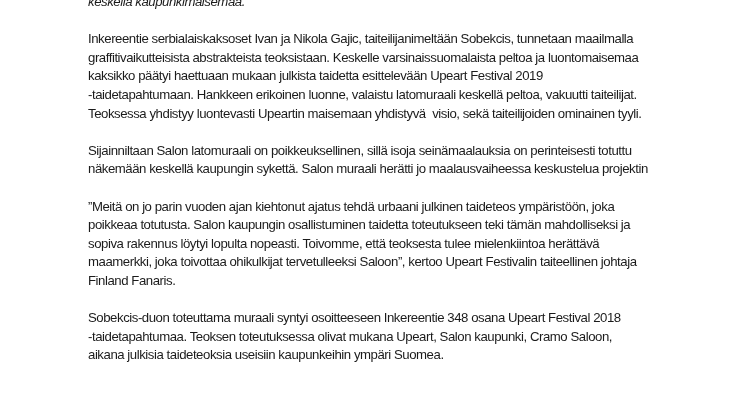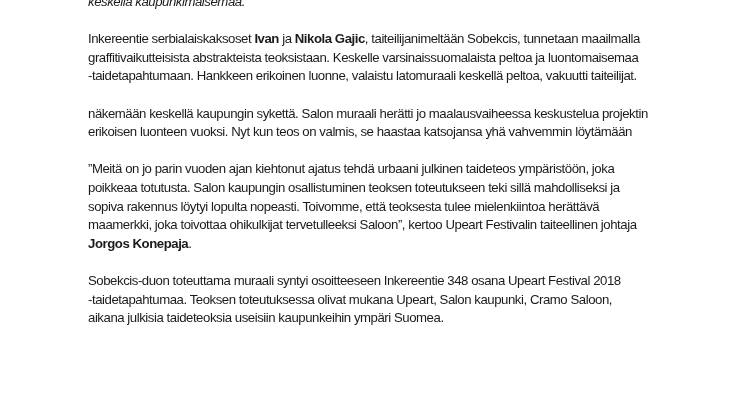--- a/index.html
+++ b/index.html
@@ -23,43 +23,45 @@
   }
   .paragraph { margin: 0; padding: 0; }
   .paragraph + .paragraph { margin-top: 18.6px; }
   .paragraph.italic { font-style: italic; }
   .text-line {
     display: block;
     height: 18.6px;
     line-height: 18.6px;
     white-space: pre; 
   }
-  .run-bold { font-weight: 700; }
+  .run-bold { font-weight: 400; }
 </style>
 </head>
 <body style="background: rgb(255, 255, 255); color: rgb(27, 27, 27);">
 
 <div class="doc-body">
     <div class="paragraph italic">
       <span class="text-line"><span class="">keskellä kaupunkimaisemaa.</span></span>
     </div>
     <div class="paragraph">
       <span class="text-line"><span class="">Inkereentie serbialaiskaksoset </span><span class="run-bold ">Ivan</span><span class=""> ja </span><span class="run-bold ">Nikola Gajic</span><span class="">, taiteilijanimeltään Sobekcis, tunnetaan maailmalla</span></span>
       <span class="text-line"><span class="">graffitivaikutteisista abstrakteista teoksistaan. Keskelle varsinaissuomalaista peltoa ja luontomaisemaa</span></span>
+      <span class="text-line"><span class="">kaksikko päätyi haettuaan mukaan julkista taidetta esittelevään Upeart Festival 2019</span></span>
       <span class="text-line"><span class="">-taidetapahtumaan. Hankkeen erikoinen luonne, valaistu latomuraali keskellä peltoa, vakuutti taiteilijat.</span></span>
+      <span class="text-line"><span class="">Teoksessa yhdistyy luontevasti Upeartin maisemaan yhdistyvä  visio, sekä taiteilijoiden ominainen tyyli.</span></span>
     </div>
     <div class="paragraph">
+      <span class="text-line"><span class="">Sijainniltaan Salon latomuraali on poikkeuksellinen, sillä isoja seinämaalauksia on perinteisesti totuttu</span></span>
       <span class="text-line"><span class="">näkemään keskellä kaupungin sykettä. Salon muraali herätti jo maalausvaiheessa keskustelua projektin</span></span>
-      <span class="text-line"><span class="">erikoisen luonteen vuoksi. Nyt kun teos on valmis, se haastaa katsojansa yhä vahvemmin löytämään</span></span>
     </div>
     <div class="paragraph">
       <span class="text-line"><span class="">”Meitä on jo parin vuoden ajan kiehtonut ajatus tehdä urbaani julkinen taideteos ympäristöön, joka</span></span>
-      <span class="text-line"><span class="">poikkeaa totutusta. Salon kaupungin osallistuminen teoksen toteutukseen teki sillä mahdolliseksi ja</span></span>
+      <span class="text-line"><span class="">poikkeaa totutusta. Salon kaupungin osallistuminen taidetta toteutukseen teki tämän mahdolliseksi ja</span></span>
       <span class="text-line"><span class="">sopiva rakennus löytyi lopulta nopeasti. Toivomme, että teoksesta tulee mielenkiintoa herättävä</span></span>
       <span class="text-line"><span class="">maamerkki, joka toivottaa ohikulkijat tervetulleeksi Saloon”, kertoo Upeart Festivalin taiteellinen johtaja</span></span>
-      <span class="text-line"><span class="run-bold ">Jorgos Konepaja</span><span class="">.</span></span>
+      <span class="text-line"><span class="run-bold ">Finland Fanaris</span><span class="">.</span></span>
     </div>
     <div class="paragraph">
       <span class="text-line"><span class="">Sobekcis-duon toteuttama muraali syntyi osoitteeseen Inkereentie 348 osana Upeart Festival 2018</span></span>
       <span class="text-line"><span class="">-taidetapahtumaa. Teoksen toteutuksessa olivat mukana Upeart, Salon kaupunki, Cramo Saloon,</span></span>
       <span class="text-line"><span class="">aikana julkisia taideteoksia useisiin kaupunkeihin ympäri Suomea.</span></span>
     </div>
   </div>
 
 </body></html>

